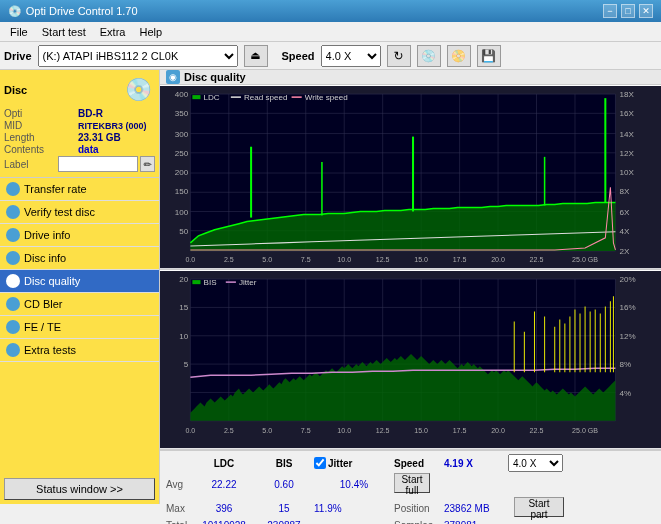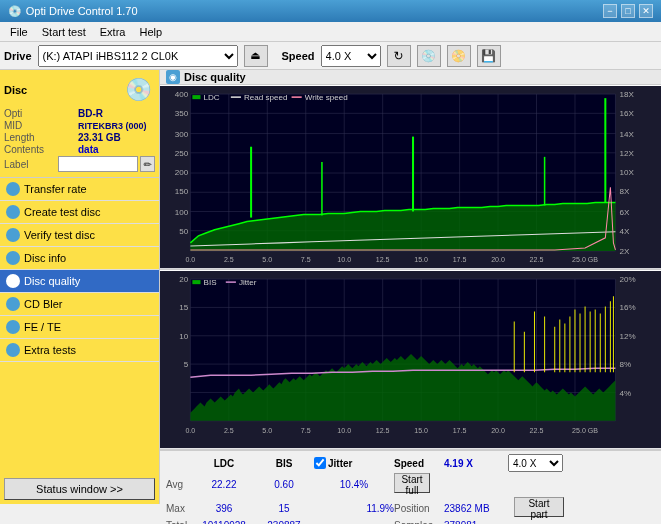--- a/index.html
+++ b/index.html
@@ -139,25 +139,25 @@
       </div>
     </div>
 
     <div class="nav-items">
       <div class="nav-item">
         <div class="nav-item-circle"></div>
         <span>Transfer rate</span>
       </div>
       <div class="nav-item">
         <div class="nav-item-circle"></div>
-        <span>Create test disc</span>
-      </div>
-      <div class="nav-item">
-        <div class="nav-item-circle"></div>
         <span>Verify test disc</span>
+      </div>
+      <div class="nav-item">
+        <div class="nav-item-circle"></div>
+        <span>Drive info</span>
       </div>
       <div class="nav-item">
         <div class="nav-item-circle"></div>
         <span>Disc info</span>
       </div>
       <div class="nav-item active">
         <div class="nav-item-circle active"></div>
         <span>Disc quality</span>
       </div>
       <div class="nav-item">
@@ -391,21 +391,21 @@
         <span style="width:80px; text-align:center; color:#0000cc;">10.4%</span>
         <span style="width:36px;">
           <button class="start-full-btn">Start full</button>
         </span>
       </div>
 
       <div style="display:flex; align-items:center; font-size:10px; margin-bottom:0;">
         <span style="width:28px; color:#555;">Max</span>
         <span style="width:60px; text-align:center; color:#0000cc;">396</span>
         <span style="width:60px; text-align:center; color:#0000cc;">15</span>
-        <span style="width:80px; text-align:right; color:#0000cc;">11.9%</span>
+        <span style="width:80px; text-align:left; color:#0000cc;">11.9%</span>
         <span style="width:50px; color:#555;">Position</span>
         <span style="width:70px; color:#0000cc;">23862 MB</span>
         <span style="width:50px;">
           <button class="start-part-btn">Start part</button>
         </span>
       </div>
 
       <div style="display:flex; align-items:center; font-size:10px;">
         <span style="width:28px; color:#555;">Total</span>
         <span style="width:60px; text-align:center; color:#0000cc;">10110928</span>

